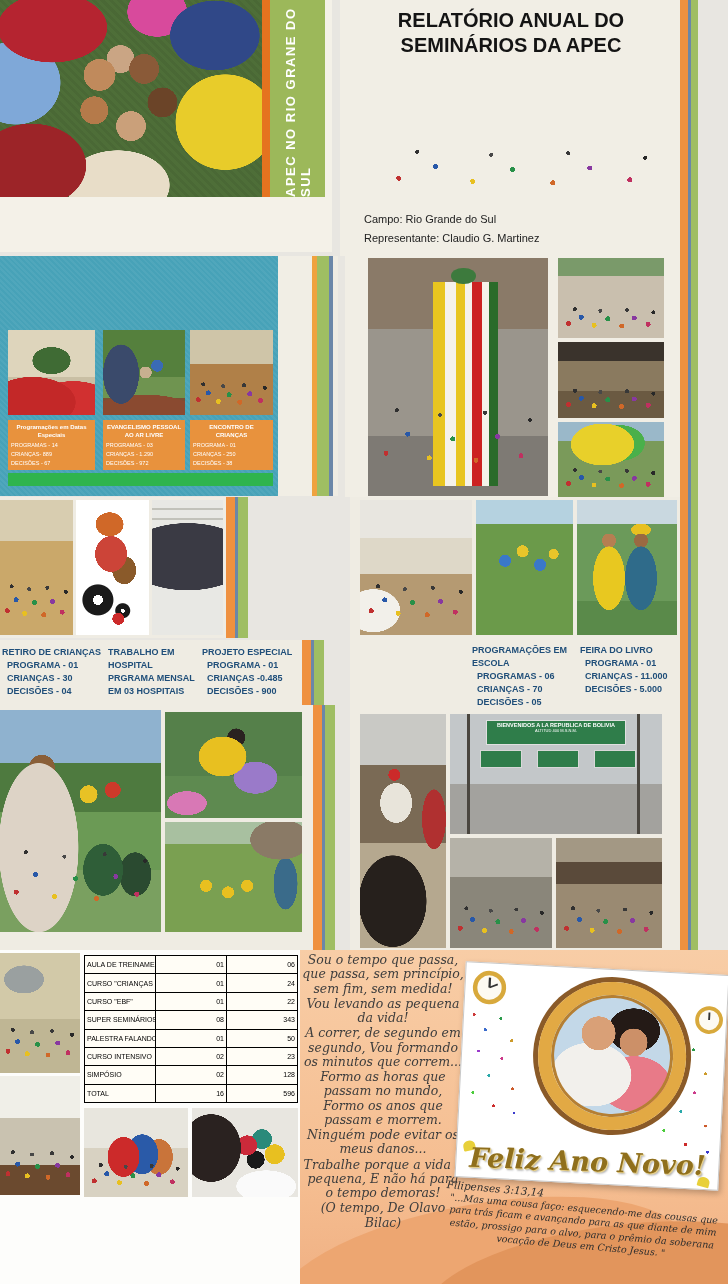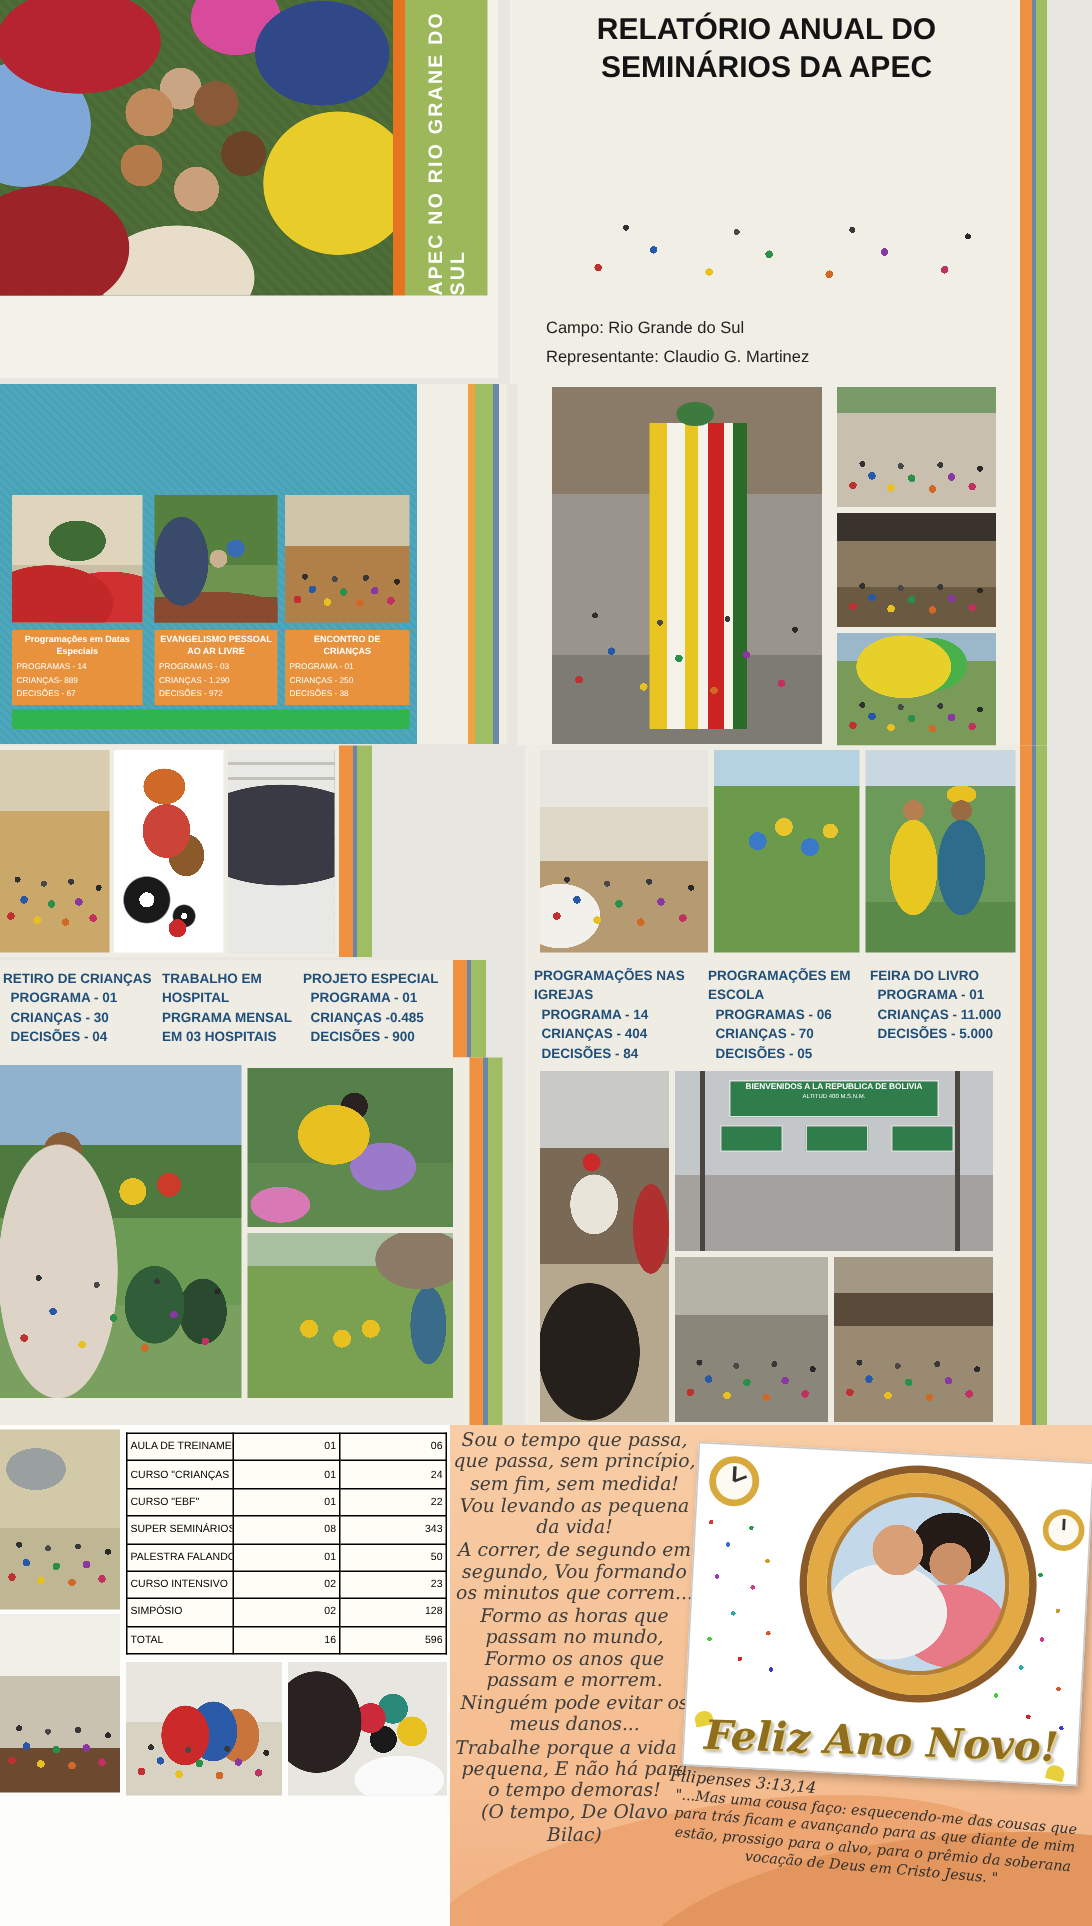--- a/index.html
+++ b/index.html
@@ -363,26 +363,20 @@
     <div class="sv">PROGRAMA - 01</div>
     <div class="sv">CRIANÇAS -0.485</div>
     <div class="sv">DECISÕES - 900</div>
   </div>
 
   <div class="panel" id="r3r"></div>
   <div class="spine" id="spine5"></div>
   <div class="ph dots" id="r3r-p1"></div>
   <div class="ph" id="r3r-p2"></div>
   <div class="ph" id="r3r-p3"></div>
-  <div class="stat-col" id="sr1">
-    <div class="st">PROGRAMAÇÕES NAS IGREJAS</div>
-    <div class="sv">PROGRAMA - 14</div>
-    <div class="sv">CRIANÇAS - 404</div>
-    <div class="sv">DECISÕES - 84</div>
-  </div>
   <div class="stat-col" id="sr2">
     <div class="st">PROGRAMAÇÕES EM ESCOLA</div>
     <div class="sv">PROGRAMAS - 06</div>
     <div class="sv">CRIANÇAS - 70</div>
     <div class="sv">DECISÕES - 05</div>
   </div>
   <div class="stat-col" id="sr3">
     <div class="st">FEIRA DO LIVRO</div>
     <div class="sv">PROGRAMA - 01</div>
     <div class="sv">CRIANÇAS - 11.000</div>

